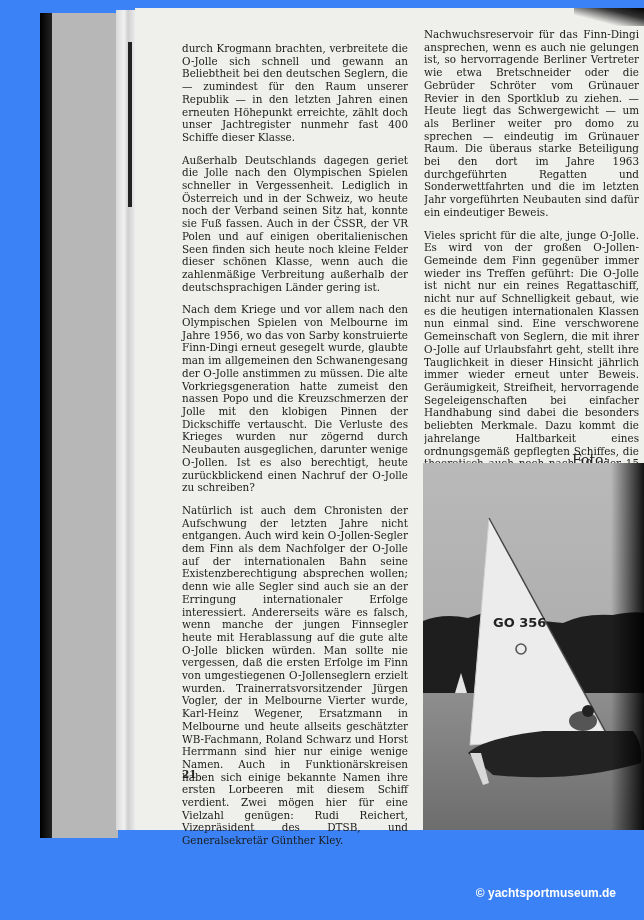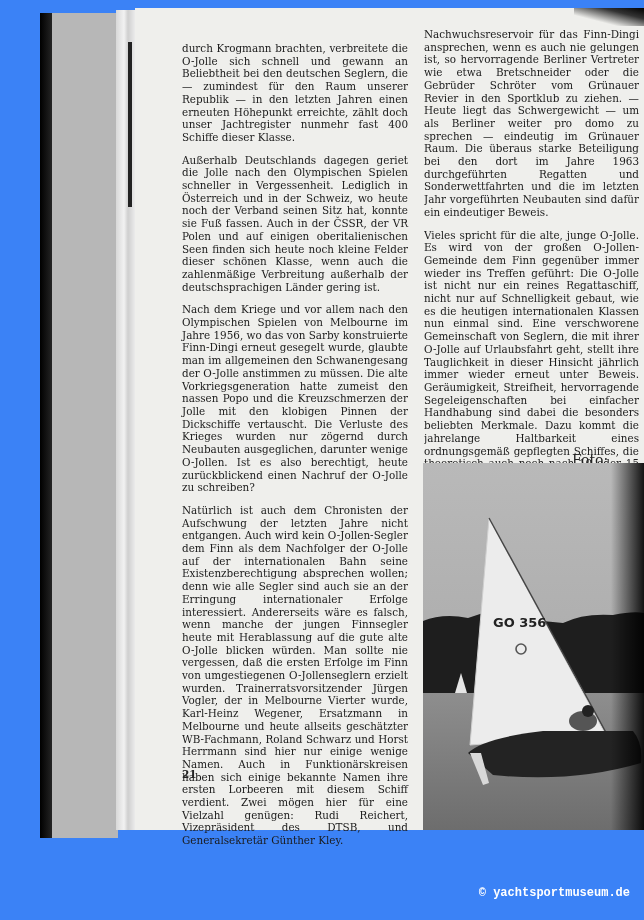--- a/index.html
+++ b/index.html
@@ -43,22 +43,22 @@
   }
   .photo-credit {
     position: absolute; left: 572px; top: 452px; font-size: 14px; font-weight: normal; color: #222;
   }
   .photo {
     position: absolute; left: 423px; top: 463px; width: 221px; height: 367px;
     background: #7a7a7a; overflow: hidden;
   }
   .photo svg { display: block; }
   .copyright {
-    position: absolute; right: 14px; bottom: 20px; color: #fff;
-    font-family: Liberation Mono, monospace; font-size: 12px; font-weight: bold;
+    position: absolute; right: 28px; bottom: 20px; color: #fff;
+    font-family: Liberation Sans, sans-serif; font-size: 12px; font-weight: bold;
   }
 </style>
 </head>
 <body>
 
 <div class="scan">
   <div class="left-cover-shadow"></div>
   <div class="left-cover"></div>
   <div class="page-stack"></div>
   <div class="spine-line"></div>

